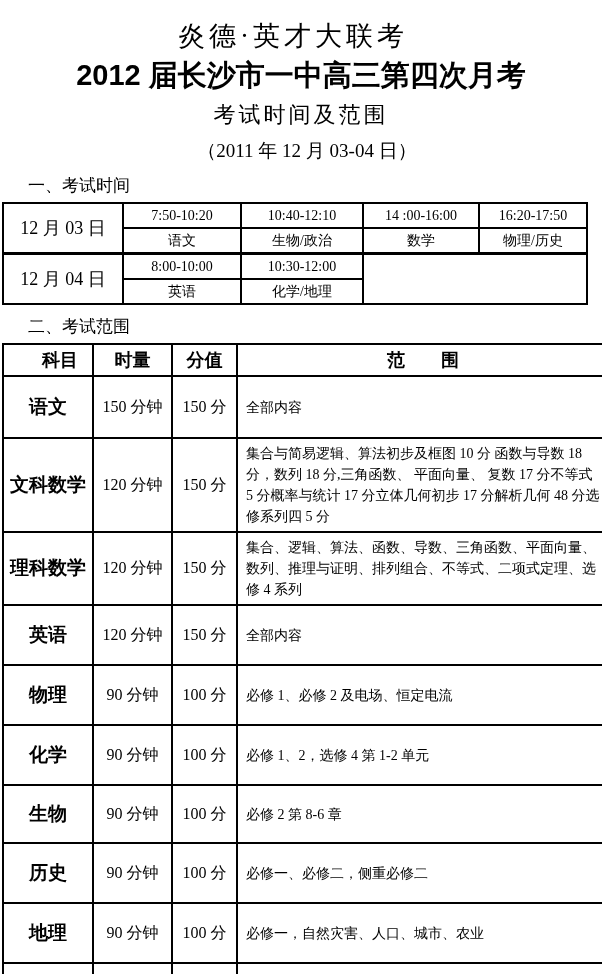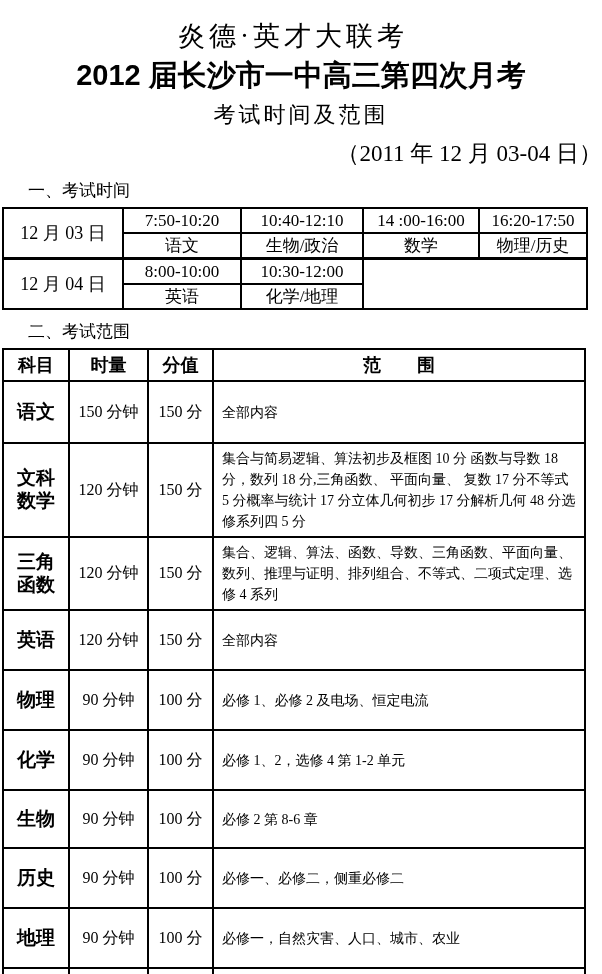--- a/index.html
+++ b/index.html
@@ -16,45 +16,45 @@
   .title{
     text-align:center;font-size:29px;font-weight:bold;
     font-family:"Liberation Sans","DejaVu Sans",sans-serif;
     margin:2px 0 0 0;
   }
   .subtitle{
     text-align:center;font-size:22px;font-weight:normal;
     margin:4px 0 0 0;letter-spacing:3px;
   }
   .dateline{
-    text-align:right;font-size:23px;margin:8px 0 0 12px;
+    text-align:center;font-size:19px;margin:8px 0 0 12px;
   }
   .section-label{
     font-size:17px;margin:10px 0 5px 28px;
     font-family:"Liberation Sans","DejaVu Sans",sans-serif;
   }
   table{
     border-collapse:collapse;table-layout:fixed;
     margin-left:2px;width:574px;
   }
   td,th{
     border:2px solid #000;text-align:center;vertical-align:middle;
     padding:0;overflow:hidden;
   }
   
-  .t1 td{font-size:17px;height:23px;}
+  .t1 td{font-size:14px;height:23px;}
   .t1 .c-date{width:118px;font-size:18px;}
   .t1 .c1{width:116px;} .t1 .c2{width:120px;} .t1 .c3{width:114px;font-family:Liberation Serif, serif;} .t1 .c4{width:106px;}
   .t1 tr.day-sep td{border-top:3px solid #000;}
   
   .t2 th{
     font-size:18px;font-weight:bold;height:30px;
     font-family:"Liberation Sans","DejaVu Sans",sans-serif;
   }
-  .t2 .c-subj{width:64px;}
+  .t2 .c-subj{width:64px;padding-left:24px;}
   .t2 .c-dur{width:77px;}
   .t2 .c-score{width:63px;}
   .t2 .c-scope{width:370px;}
   .t2 td.subj{
     font-weight:bold;font-size:19px;line-height:1.2;
     font-family:"Liberation Sans","DejaVu Sans",sans-serif;
     padding:2px 4px;
   }
   .t2 td.val{font-size:16px;}
   .t2 td.scope{
@@ -121,21 +121,21 @@
       <td class="val">150 分</td>
       <td class="scope">全部内容</td>
     </tr>
     <tr class="h78">
       <td class="subj">文科数学</td>
       <td class="val">120 分钟</td>
       <td class="val">150 分</td>
       <td class="scope">集合与简易逻辑、算法初步及框图 10 分  函数与导数 18 分，数列 18 分,三角函数、 平面向量、 复数 17 分不等式 5 分概率与统计 17 分立体几何初步 17 分解析几何 48 分选修系列四 5 分</td>
     </tr>
     <tr class="h62">
-      <td class="subj">三角函数</td>
+      <td class="subj">理科数学</td>
       <td class="val">120 分钟</td>
       <td class="val">150 分</td>
       <td class="scope">集合、逻辑、算法、函数、导数、三角函数、平面向量、数列、推理与证明、排列组合、不等式、二项式定理、选修 4 系列</td>
     </tr>
     <tr class="h54">
       <td class="subj">英语</td>
       <td class="val">120 分钟</td>
       <td class="val">150 分</td>
       <td class="scope">全部内容</td>
     </tr>

